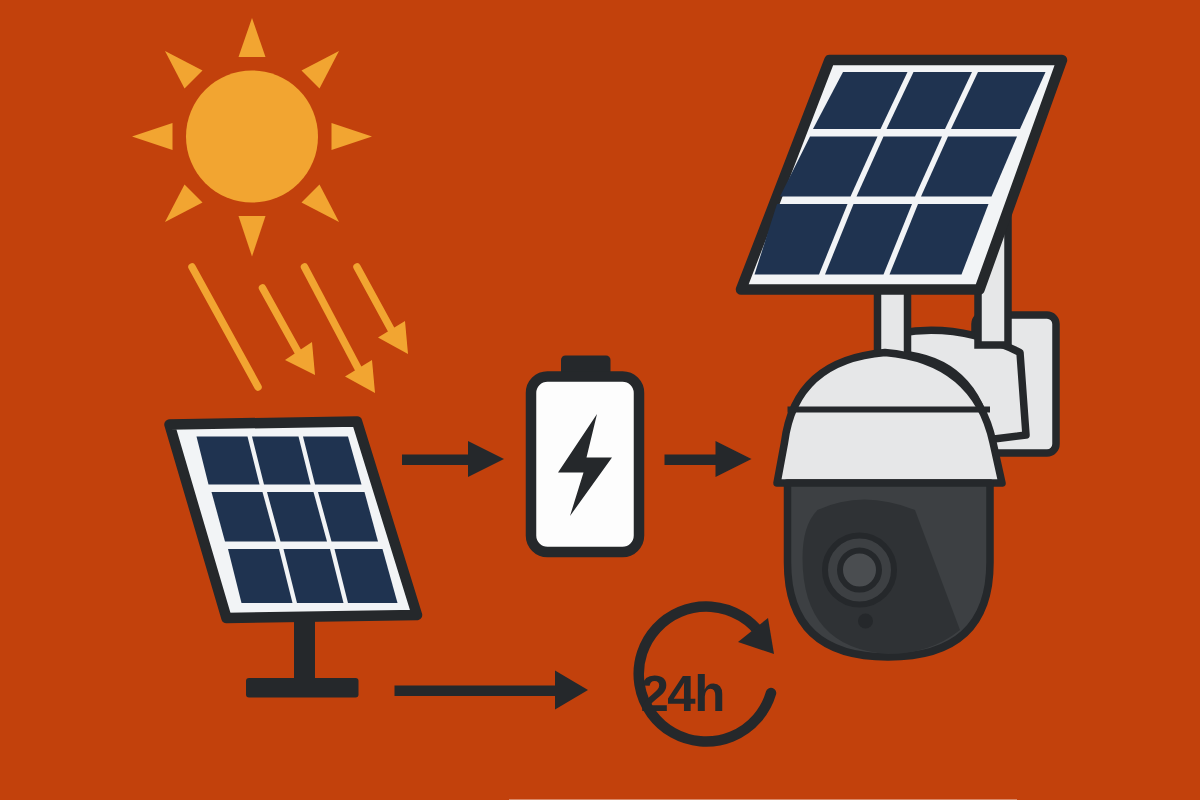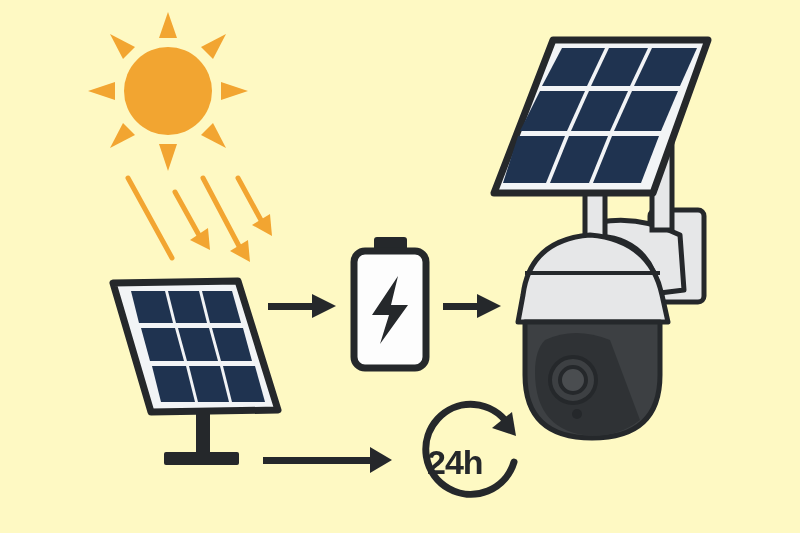--- a/index.html
+++ b/index.html
@@ -1,17 +1,17 @@
 <!DOCTYPE html>
 <html><head>
   <meta charset="utf-8">
   <style>
     html, body { margin: 0; padding: 0; background: #ffffff; }
     body { width: 800px; height: 533px; overflow: hidden; position: relative; font-family: "Liberation Sans", sans-serif; }
-    .canvas { position: absolute; left: 0; top: 0; width: 800px; height: 533px; background: #fef9c3; }
+    .canvas { position: absolute; left: 0; top: 0; width: 800px; height: 533px; background: #c2410c; }
     svg { position: absolute; left: 0; top: 0; }
     .label-24h { font-family: "Liberation Sans", sans-serif; font-weight: 700; font-size: 34px; fill: #25282b; letter-spacing: -1px; }
   </style>
 </head>
 <body>
 
 <div class="canvas">
 <svg width="800" height="533" viewBox="0 0 800 533" xmlns="http://www.w3.org/2000/svg">
 
   <g fill="#f2a531">

